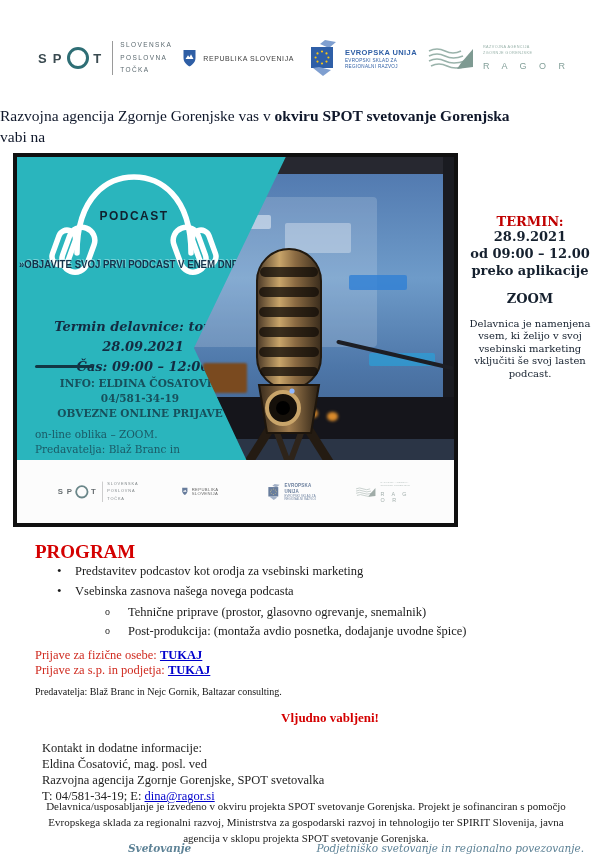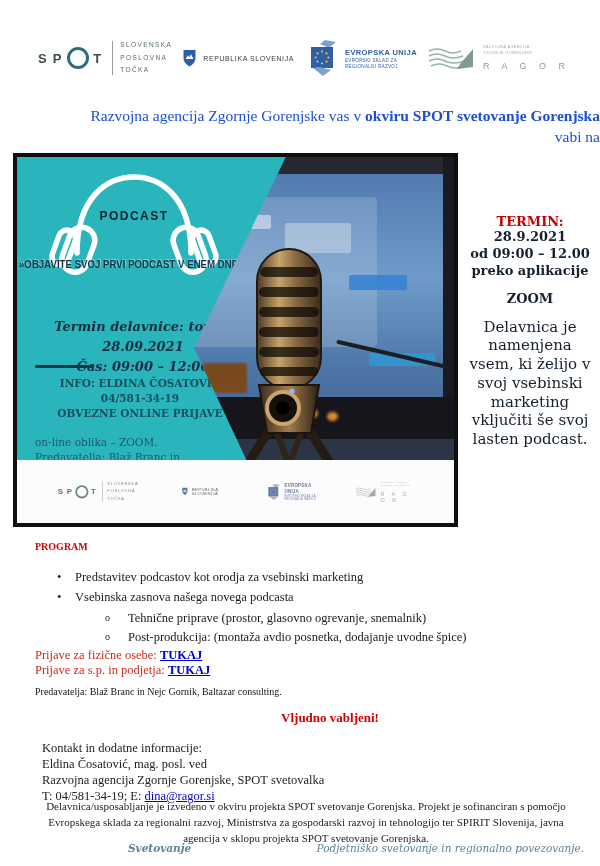--- a/index.html
+++ b/index.html
@@ -17,22 +17,22 @@
   .spot-txt { font-size:6.5px; letter-spacing:1.4px; color:#5c6a70; line-height:1.9; }
   .si-label { font-size:7px; letter-spacing:.6px; color:#3c3c3c; margin-left:6px; }
   .eu-txt { margin-left:5px; color:#2e5ea5; }
   .eu-label { font-size:7.5px; font-weight:bold; letter-spacing:.4px; }
   .eu-sub { font-size:4.6px; letter-spacing:.3px; margin-top:1px; }
   .ragor-txt { margin-left:4px; color:#8fa8a0; }
   .ragor-sub { font-size:3.8px; letter-spacing:.4px; line-height:1.4; color:#9ab3ab; }
   .ragor-label { font-size:9px; letter-spacing:5px; margin-top:5px; font-weight:300; color:#84a09a; }
 
   
-  .intro { position:absolute; top:106px; left:0; right:0; text-align:right;
-           font-size:15.5px; line-height:1.35; color:#1d4ed8; }
+  .intro { position:absolute; top:106px; left:0; right:0; text-align:left;
+           font-size:15.5px; line-height:1.35; color:#0f172a; }
 
   
   .poster { position:absolute; left:13px; top:153px; width:445px; height:374px;
             border:4px solid #101010; overflow:hidden; background:#30343c; }
   .photo { position:absolute; left:0; top:0; width:437px; height:303px; overflow:hidden;
            background:linear-gradient(180deg,#55555e 0,#4b4f5c 14px,#527ab0 15px,#6e9bc9 40%,#4d76a8 70%,#3c5a84 100%); }
   .bezel-dark { position:absolute; left:250px; top:0; width:187px; height:17px; background:#272830; }
   .edge-dark  { position:absolute; right:0; top:0; width:11px; height:303px; background:#1a1b21; }
   .scr-panel { position:absolute; left:60px; top:40px; width:300px; height:150px;
                background:rgba(255,255,255,.16); border-radius:4px; }
@@ -55,37 +55,37 @@
               color:#15324a; transform:scaleX(.84); transform-origin:left center;
               text-shadow:1px -1px 0 rgba(190,240,242,.5); white-space:nowrap; }
   .termin { position:absolute; left:0; top:160px; width:252px; text-align:center;
             font-family:"DejaVu Serif",serif; font-style:italic; font-weight:bold;
             font-size:13px; line-height:1.55; color:#132c42; }
   .tdivider { position:absolute; left:18px; top:208px; width:58px; height:3px;
               background:#123744; border-radius:2px; }
   .info { position:absolute; left:18px; top:219px; width:210px;
           font-family:"DejaVu Serif",serif; font-size:10.5px; line-height:1.42; color:#17505c; }
   .info .b { font-weight:bold;text-align:center; }
-  .info .low { margin-top:14px; color:#1b5b67; }
+  .info .low { margin-top:6px; color:#1b5b67; }
 
   .logo-bar { position:absolute; left:0; top:303px; width:437px; height:63px; background:#fcfcfc;
               display:flex; justify-content:space-around; align-items:center; padding:0 14px; }
   .logo-sm { transform:scale(.6); filter:grayscale(.45) opacity(.8); }
 
   
   .sidebar { position:absolute; left:464px; top:214px; width:132px; text-align:center;
              font-family:"DejaVu Serif",serif; color:#15202e; }
   .sb-head { color:#c00000; font-weight:bold; font-size:13px; }
   .sb-line { font-weight:bold; font-size:13px; line-height:1.3; }
   .sb-app  { font-weight:bold; font-size:13px; margin-top:11px; }
-  .sb-note { font-size:15px; line-height:1.25; margin-top:12px; }
+  .sb-note { font-size:10px; line-height:1.25; margin-top:12px; }
 
   
   .program { position:absolute; left:35px; top:541px; width:548px; font-size:12.5px; }
-  .prog-head { color:#d40000; font-weight:bold; font-size:10px; margin-bottom:17px; }
+  .prog-head { color:#d40000; font-weight:bold; font-size:19px; margin-bottom:0; }
   .li1 { position:relative; padding-left:40px; margin-bottom:4px; line-height:1.3; }
   .li1::before { content:"•"; position:absolute; left:22px; font-size:13px; }
   .li2 { position:relative; padding-left:93px; margin-bottom:3px; line-height:1.3; }
   .li2::before { content:"o"; position:absolute; left:70px; font-size:10px; top:1px; }
 
   
   .signup { position:absolute; left:35px; top:648px; font-size:12.5px; line-height:1.22; color:#d02b20; }
   a.tukaj, a.mail { color:#0000cc; font-weight:bold; text-decoration:underline; }
   a.mail { font-weight:normal; }
   .lect { position:absolute; left:35px; top:686px; font-size:10px; color:#151515; }

